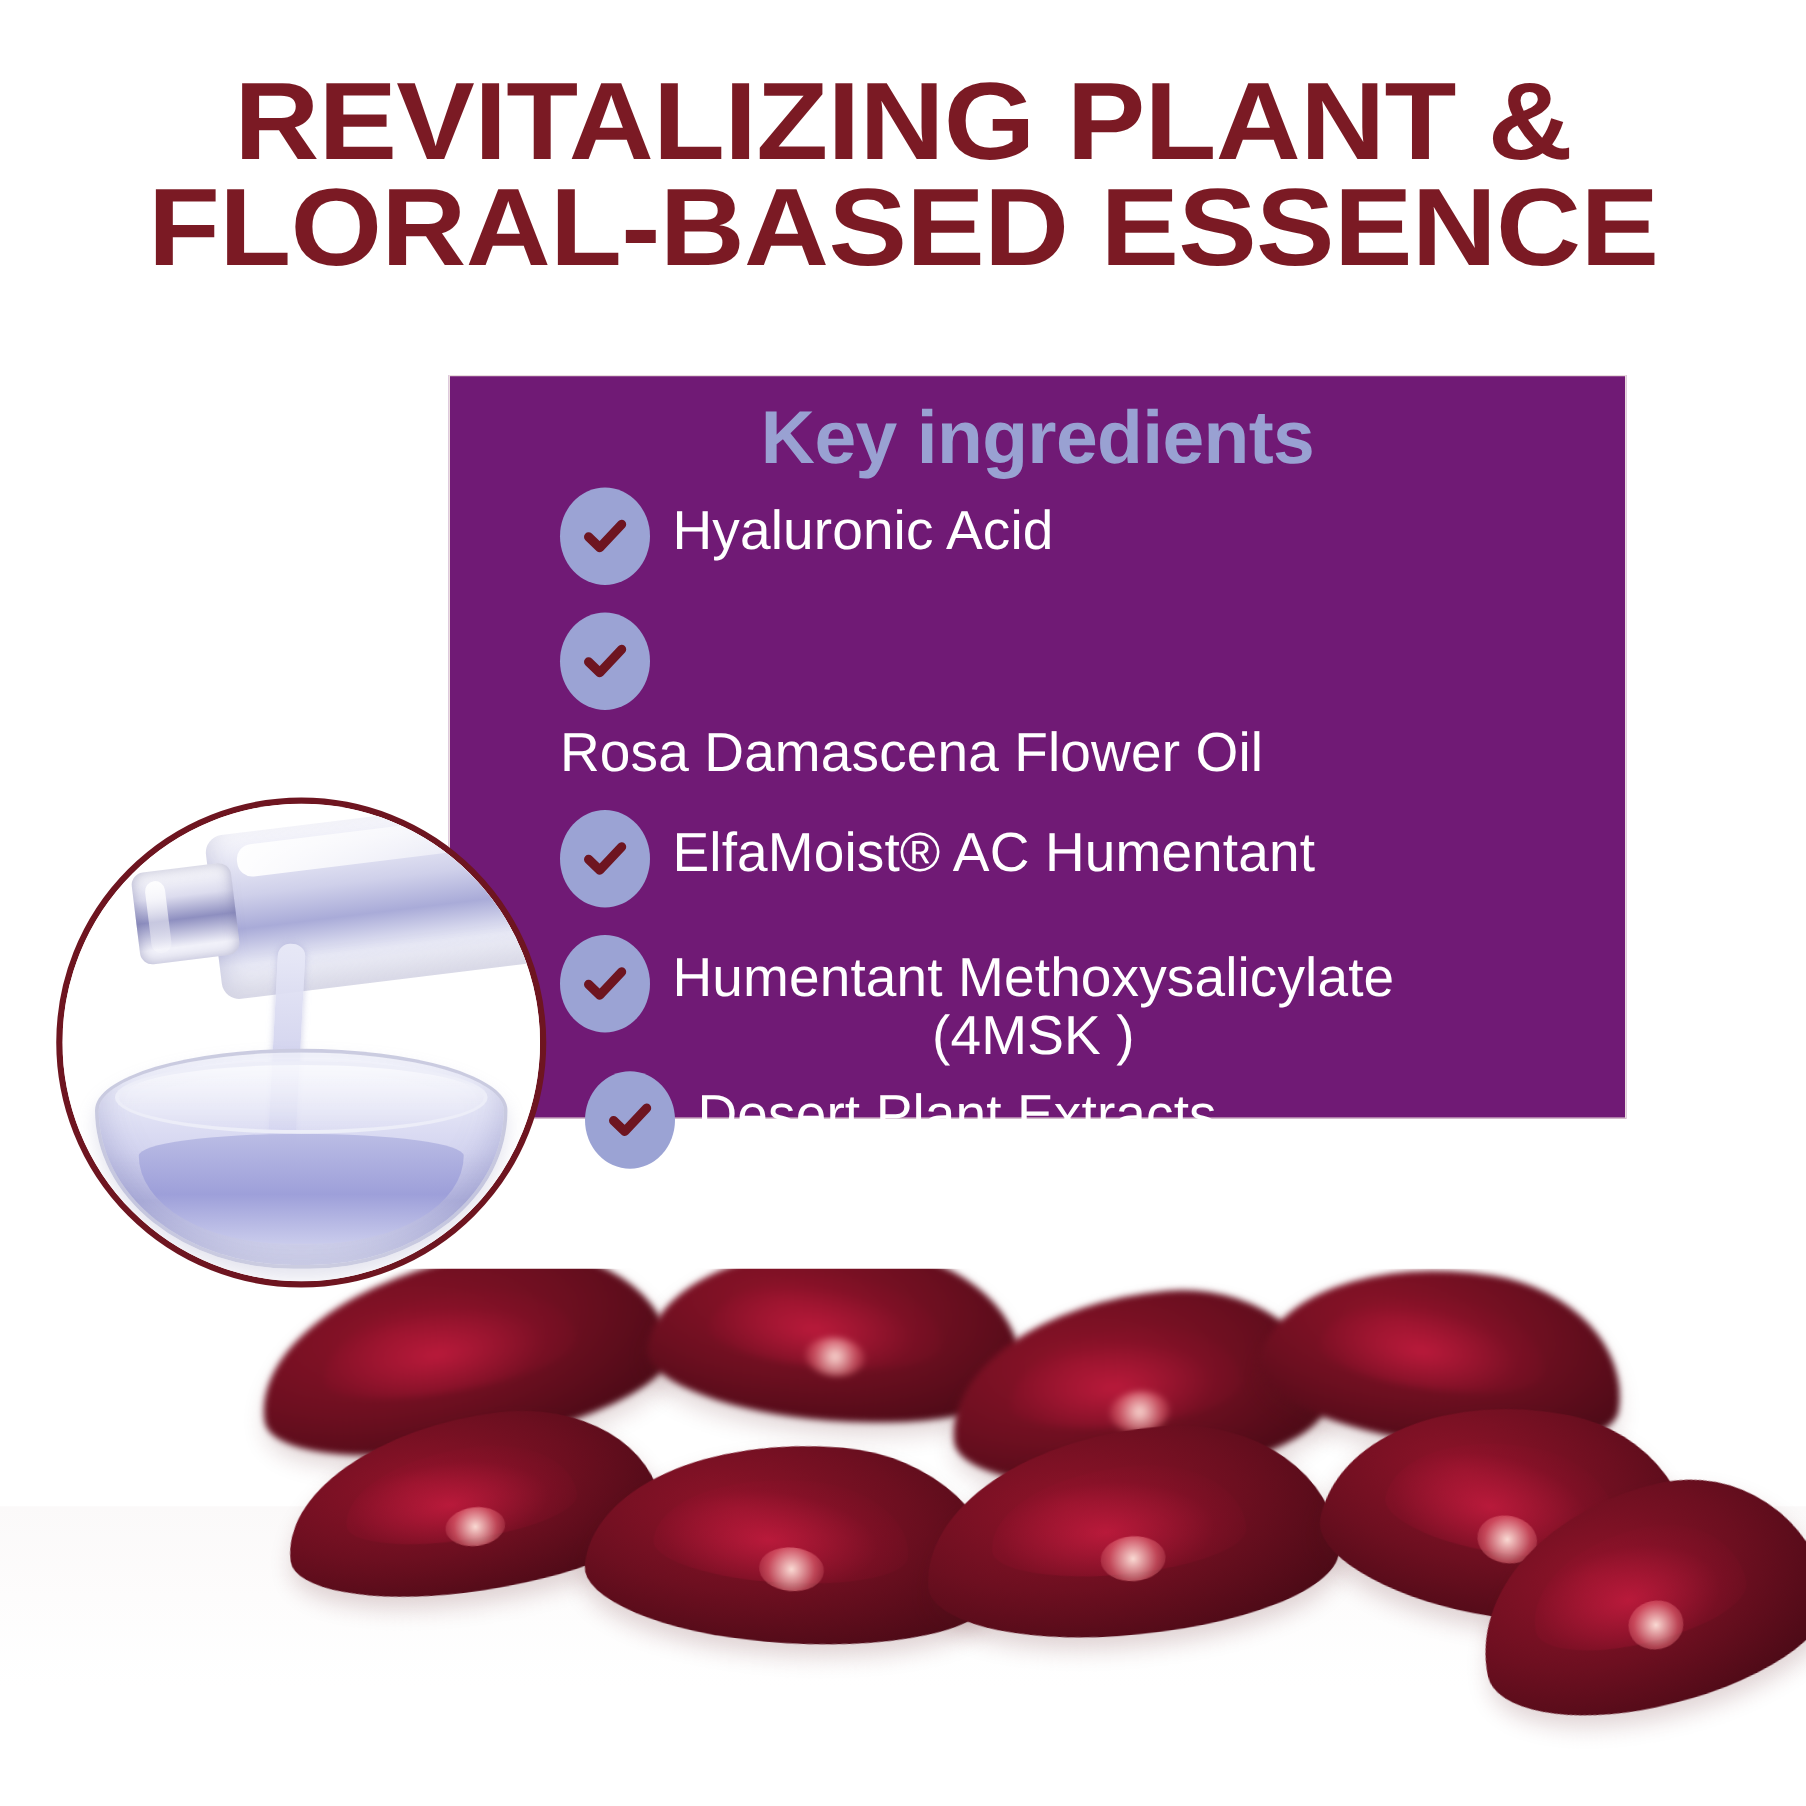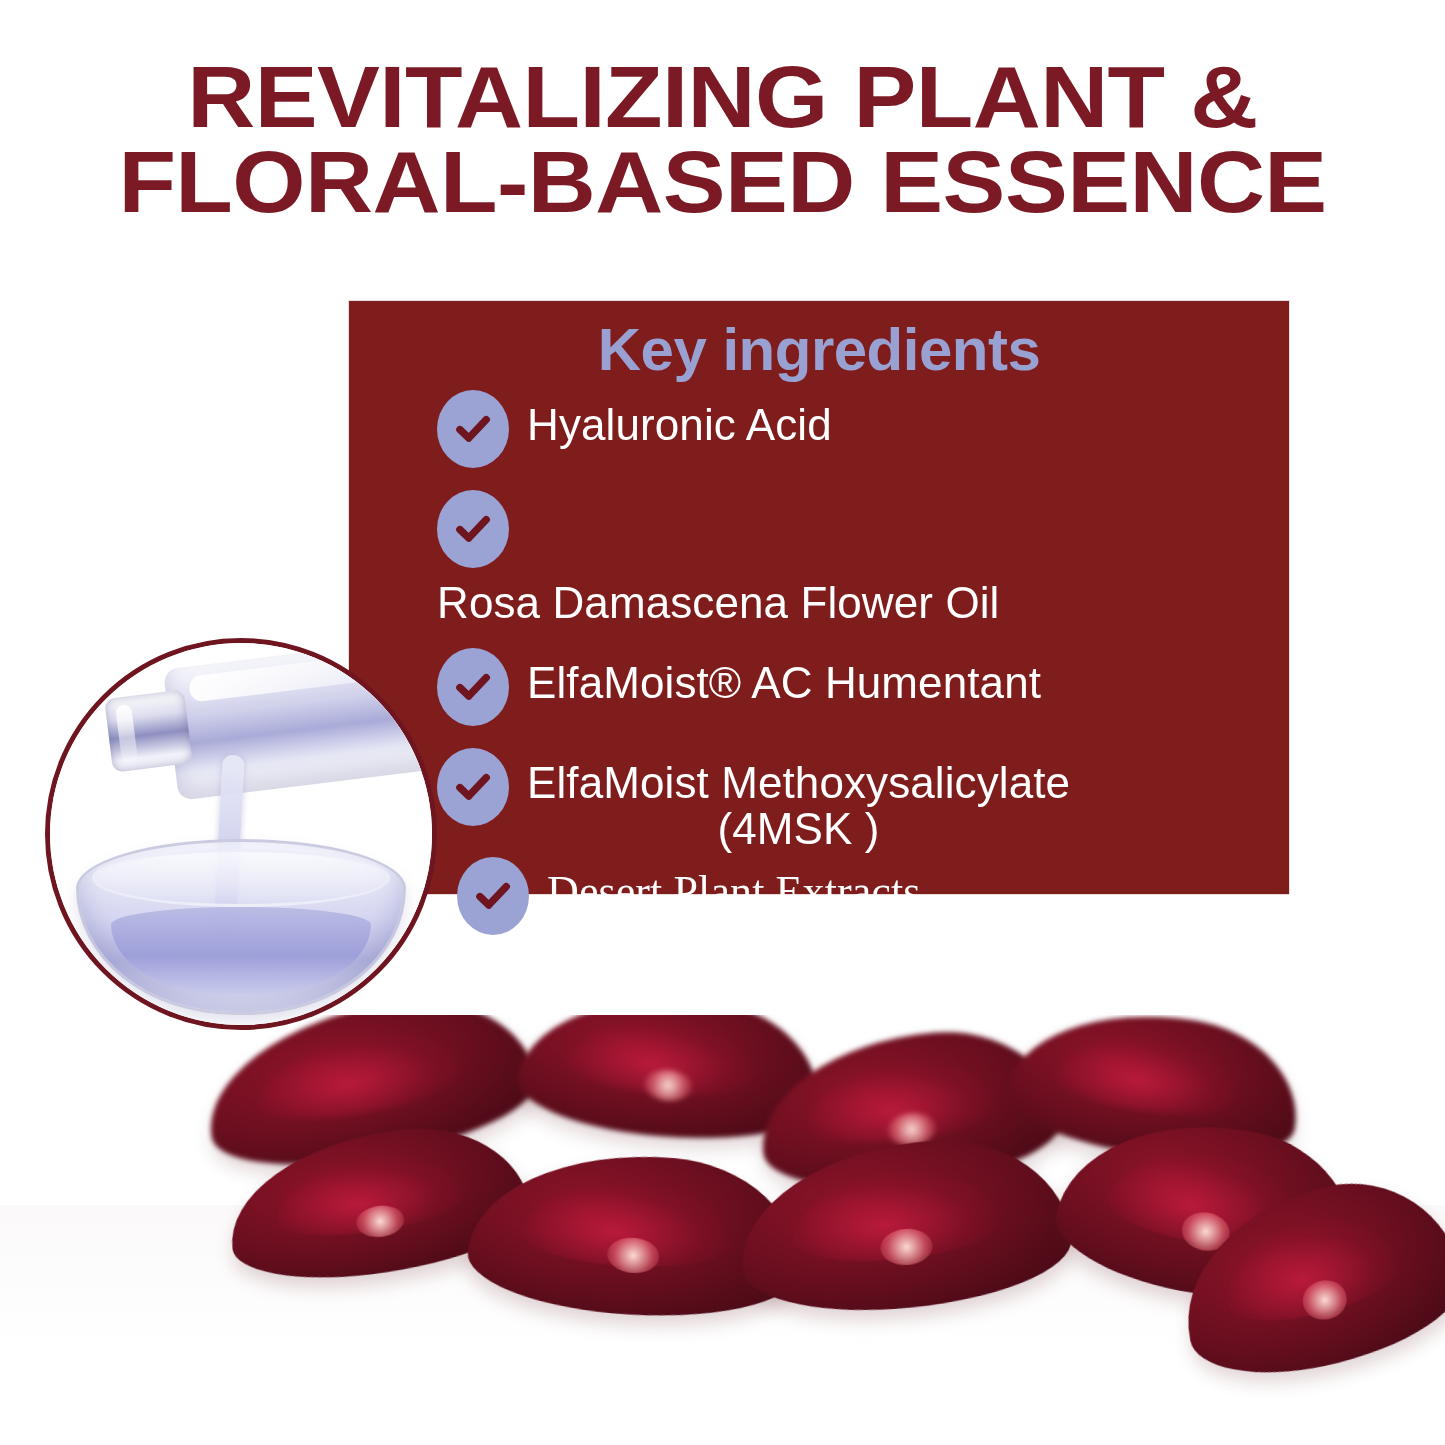--- a/index.html
+++ b/index.html
@@ -56,23 +56,23 @@
   .petal .tip{
     position:absolute; width:16%; height:22%;
     left:42%; top:52%;
     border-radius:50%;
     background:radial-gradient(circle, rgba(255,228,220,0.95) 0%, rgba(240,120,130,0.5) 60%, rgba(0,0,0,0) 100%);
   }
 
   
   .panel{
     position:absolute;
-    left:348px; top:300px;
+    left:359px; top:300px;
     width:942px; height:595px;
-    background:#7f1d1d;
+    background:#701a75;
     border:1px solid #e9dcdd;
     z-index:5;
   }
   .panel-title{
     text-align:center;
     color:#99A1D2;
     font-weight:bold;
     font-size:60px;
     letter-spacing:-0.5px;
     margin-top:14px;
@@ -102,21 +102,21 @@
     white-space:pre-line;
     letter-spacing:0.1px;
   }
 
   
   .i0{ margin-left:88px; margin-top:4px; }
   .i1{ margin-left:88px; margin-top:22px;flex-direction:column; }
   .i2{ margin-left:88px; margin-top:22px; }
   .i3{ margin-left:88px; margin-top:22px; }
   .i4{ margin-left:98px; margin-top:8px; }
-  .i5{ margin-left:108px; margin-top:6px;font-family:Liberation Serif, serif; }
+  .i5{ margin-left:108px; margin-top:6px; }
 
   
   .inset{
     position:absolute;
     left:45px; top:638px;
     width:392px; height:392px;
     border-radius:50%;
     border:5px solid #6E1520;
     background:#ffffff;
     overflow:hidden;
@@ -274,21 +274,21 @@
       </span>
       <span class="label">ElfaMoist® AC Humentant</span>
     </div>
 
     <div class="item i3">
       <span class="check">
         <svg viewBox="0 0 24 24" aria-hidden="true">
           <path d="M4.5 12.3 L9.6 17.2 L19.6 6.6" fill="none" stroke="#6E1520" stroke-width="4.2" stroke-linecap="round" stroke-linejoin="round"></path>
         </svg>
       </span>
-      <span class="label">ElfaMoist Methoxysalicylate
+      <span class="label">Humentant Methoxysalicylate
 (4MSK )</span>
     </div>
 
 
     <div class="item i5">
       <span class="check">
         <svg viewBox="0 0 24 24" aria-hidden="true">
           <path d="M4.5 12.3 L9.6 17.2 L19.6 6.6" fill="none" stroke="#6E1520" stroke-width="4.2" stroke-linecap="round" stroke-linejoin="round"></path>
         </svg>
       </span>

